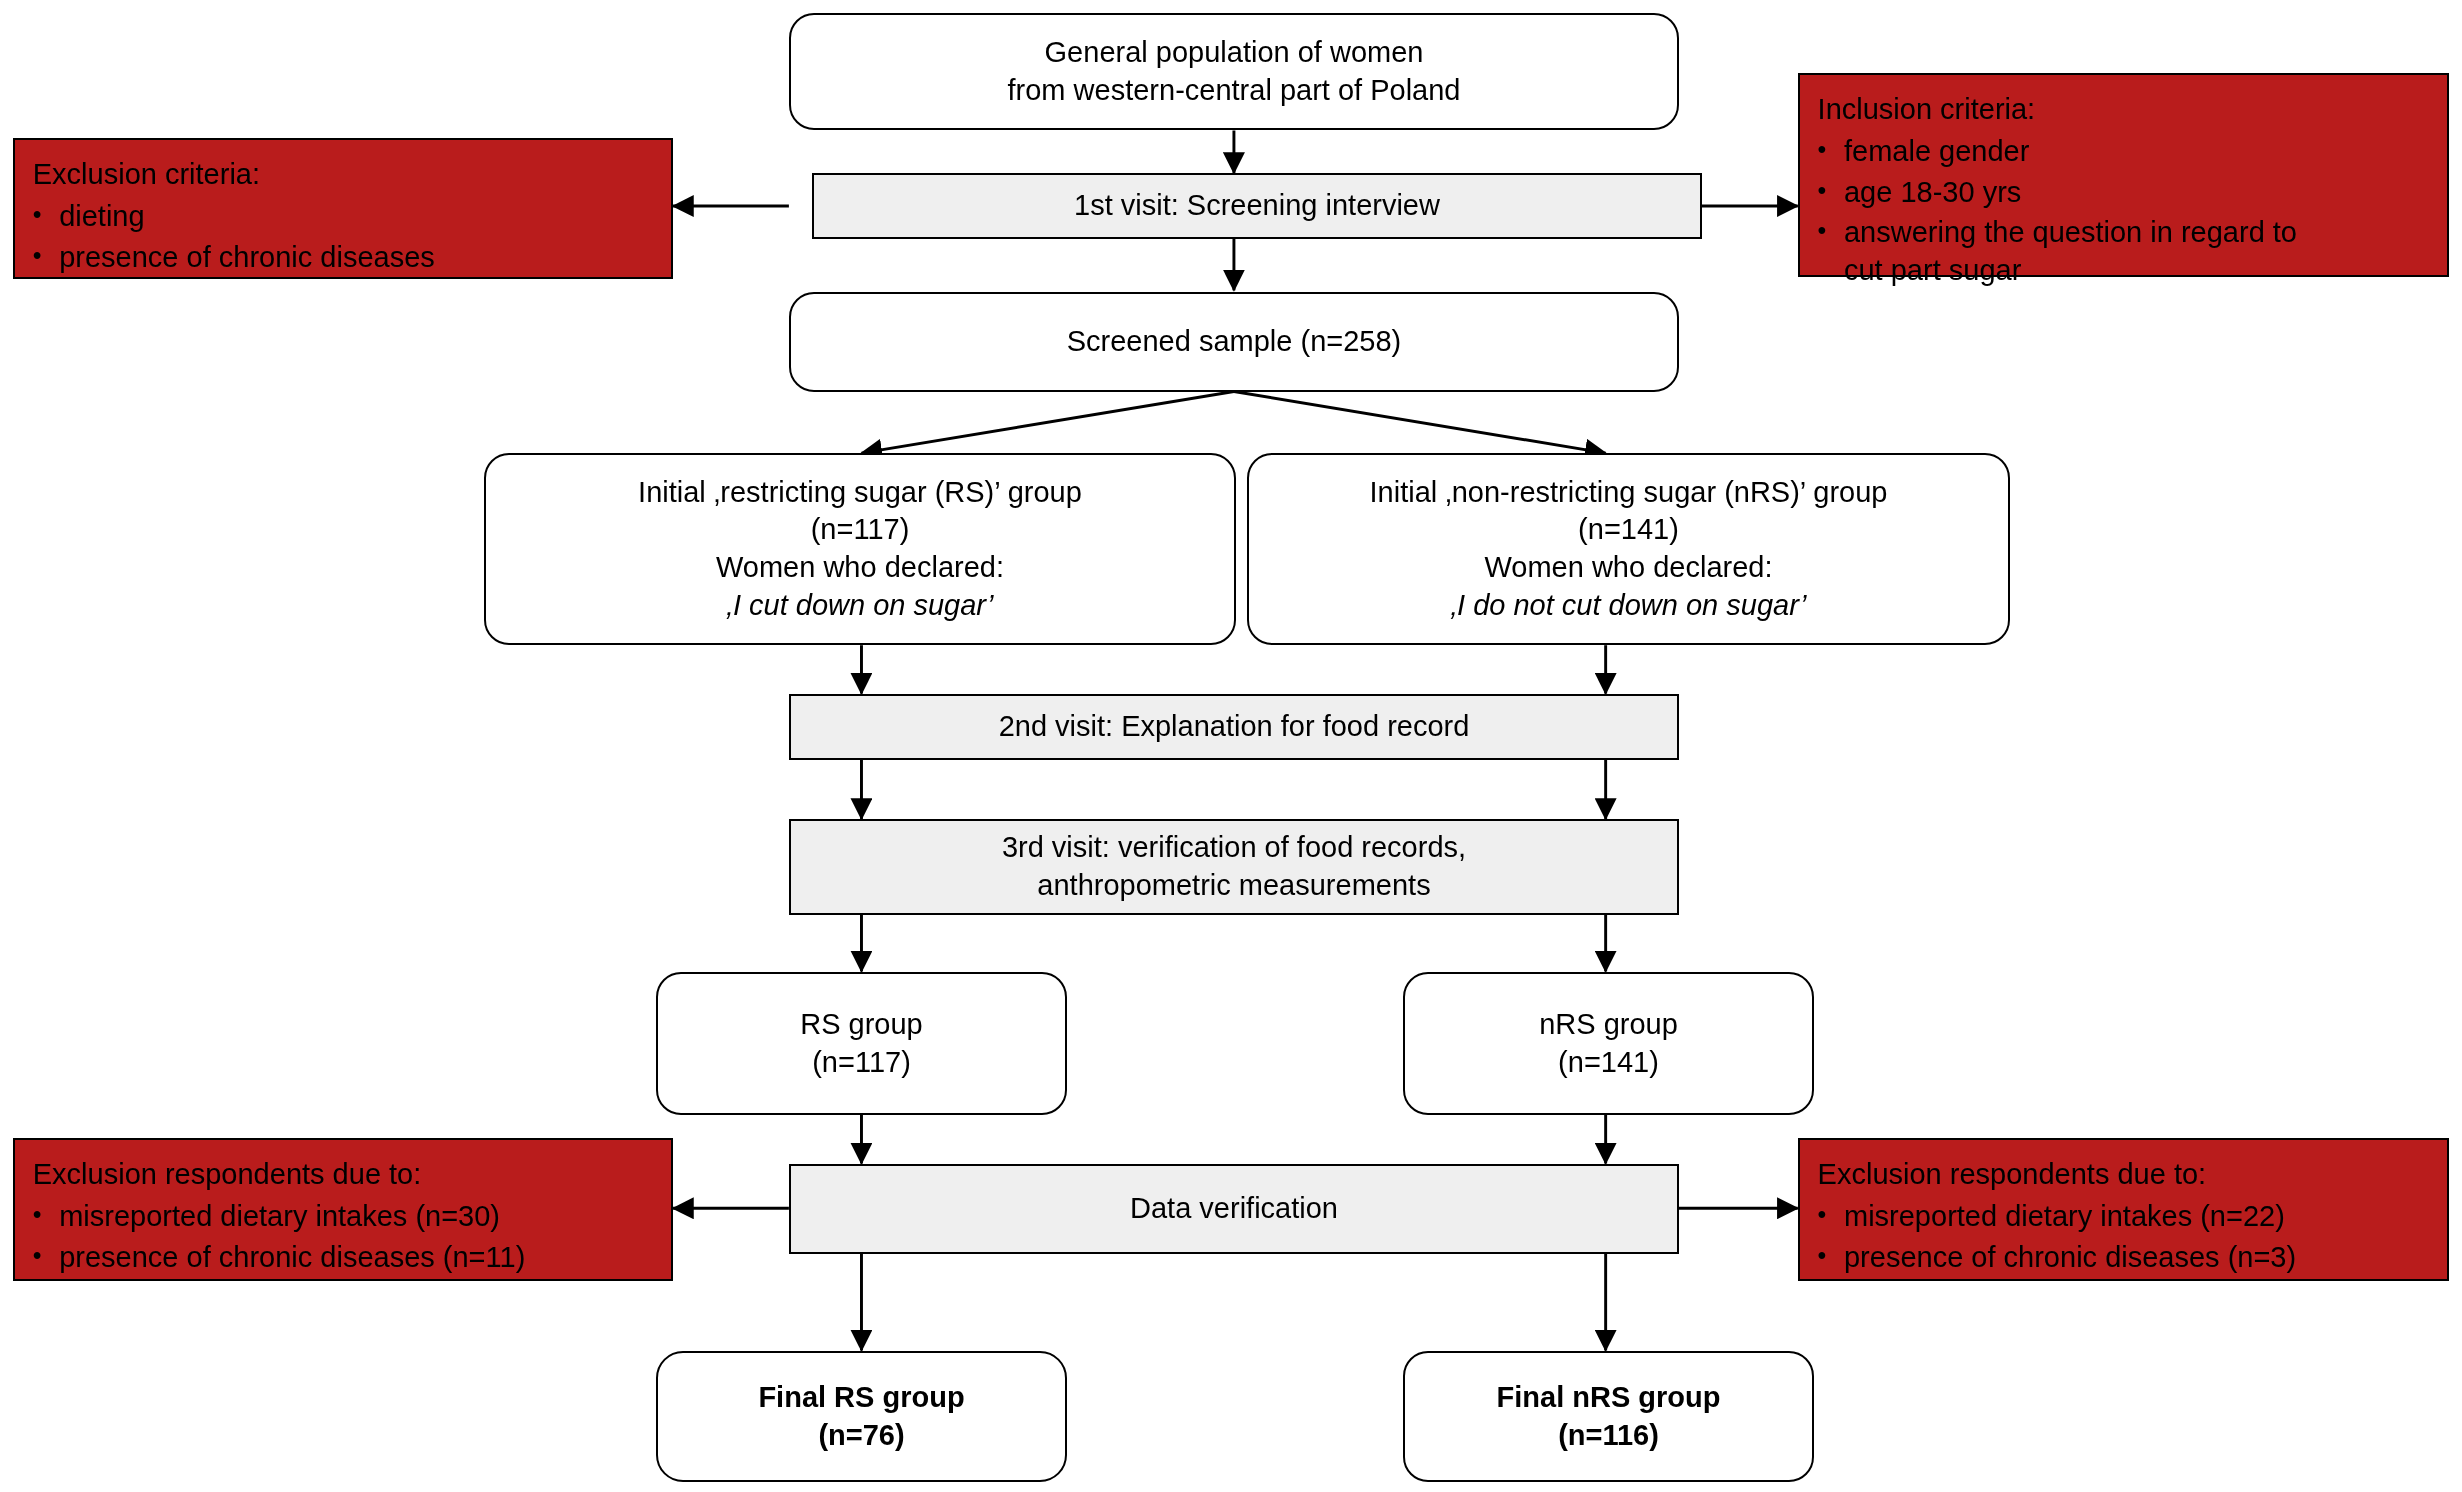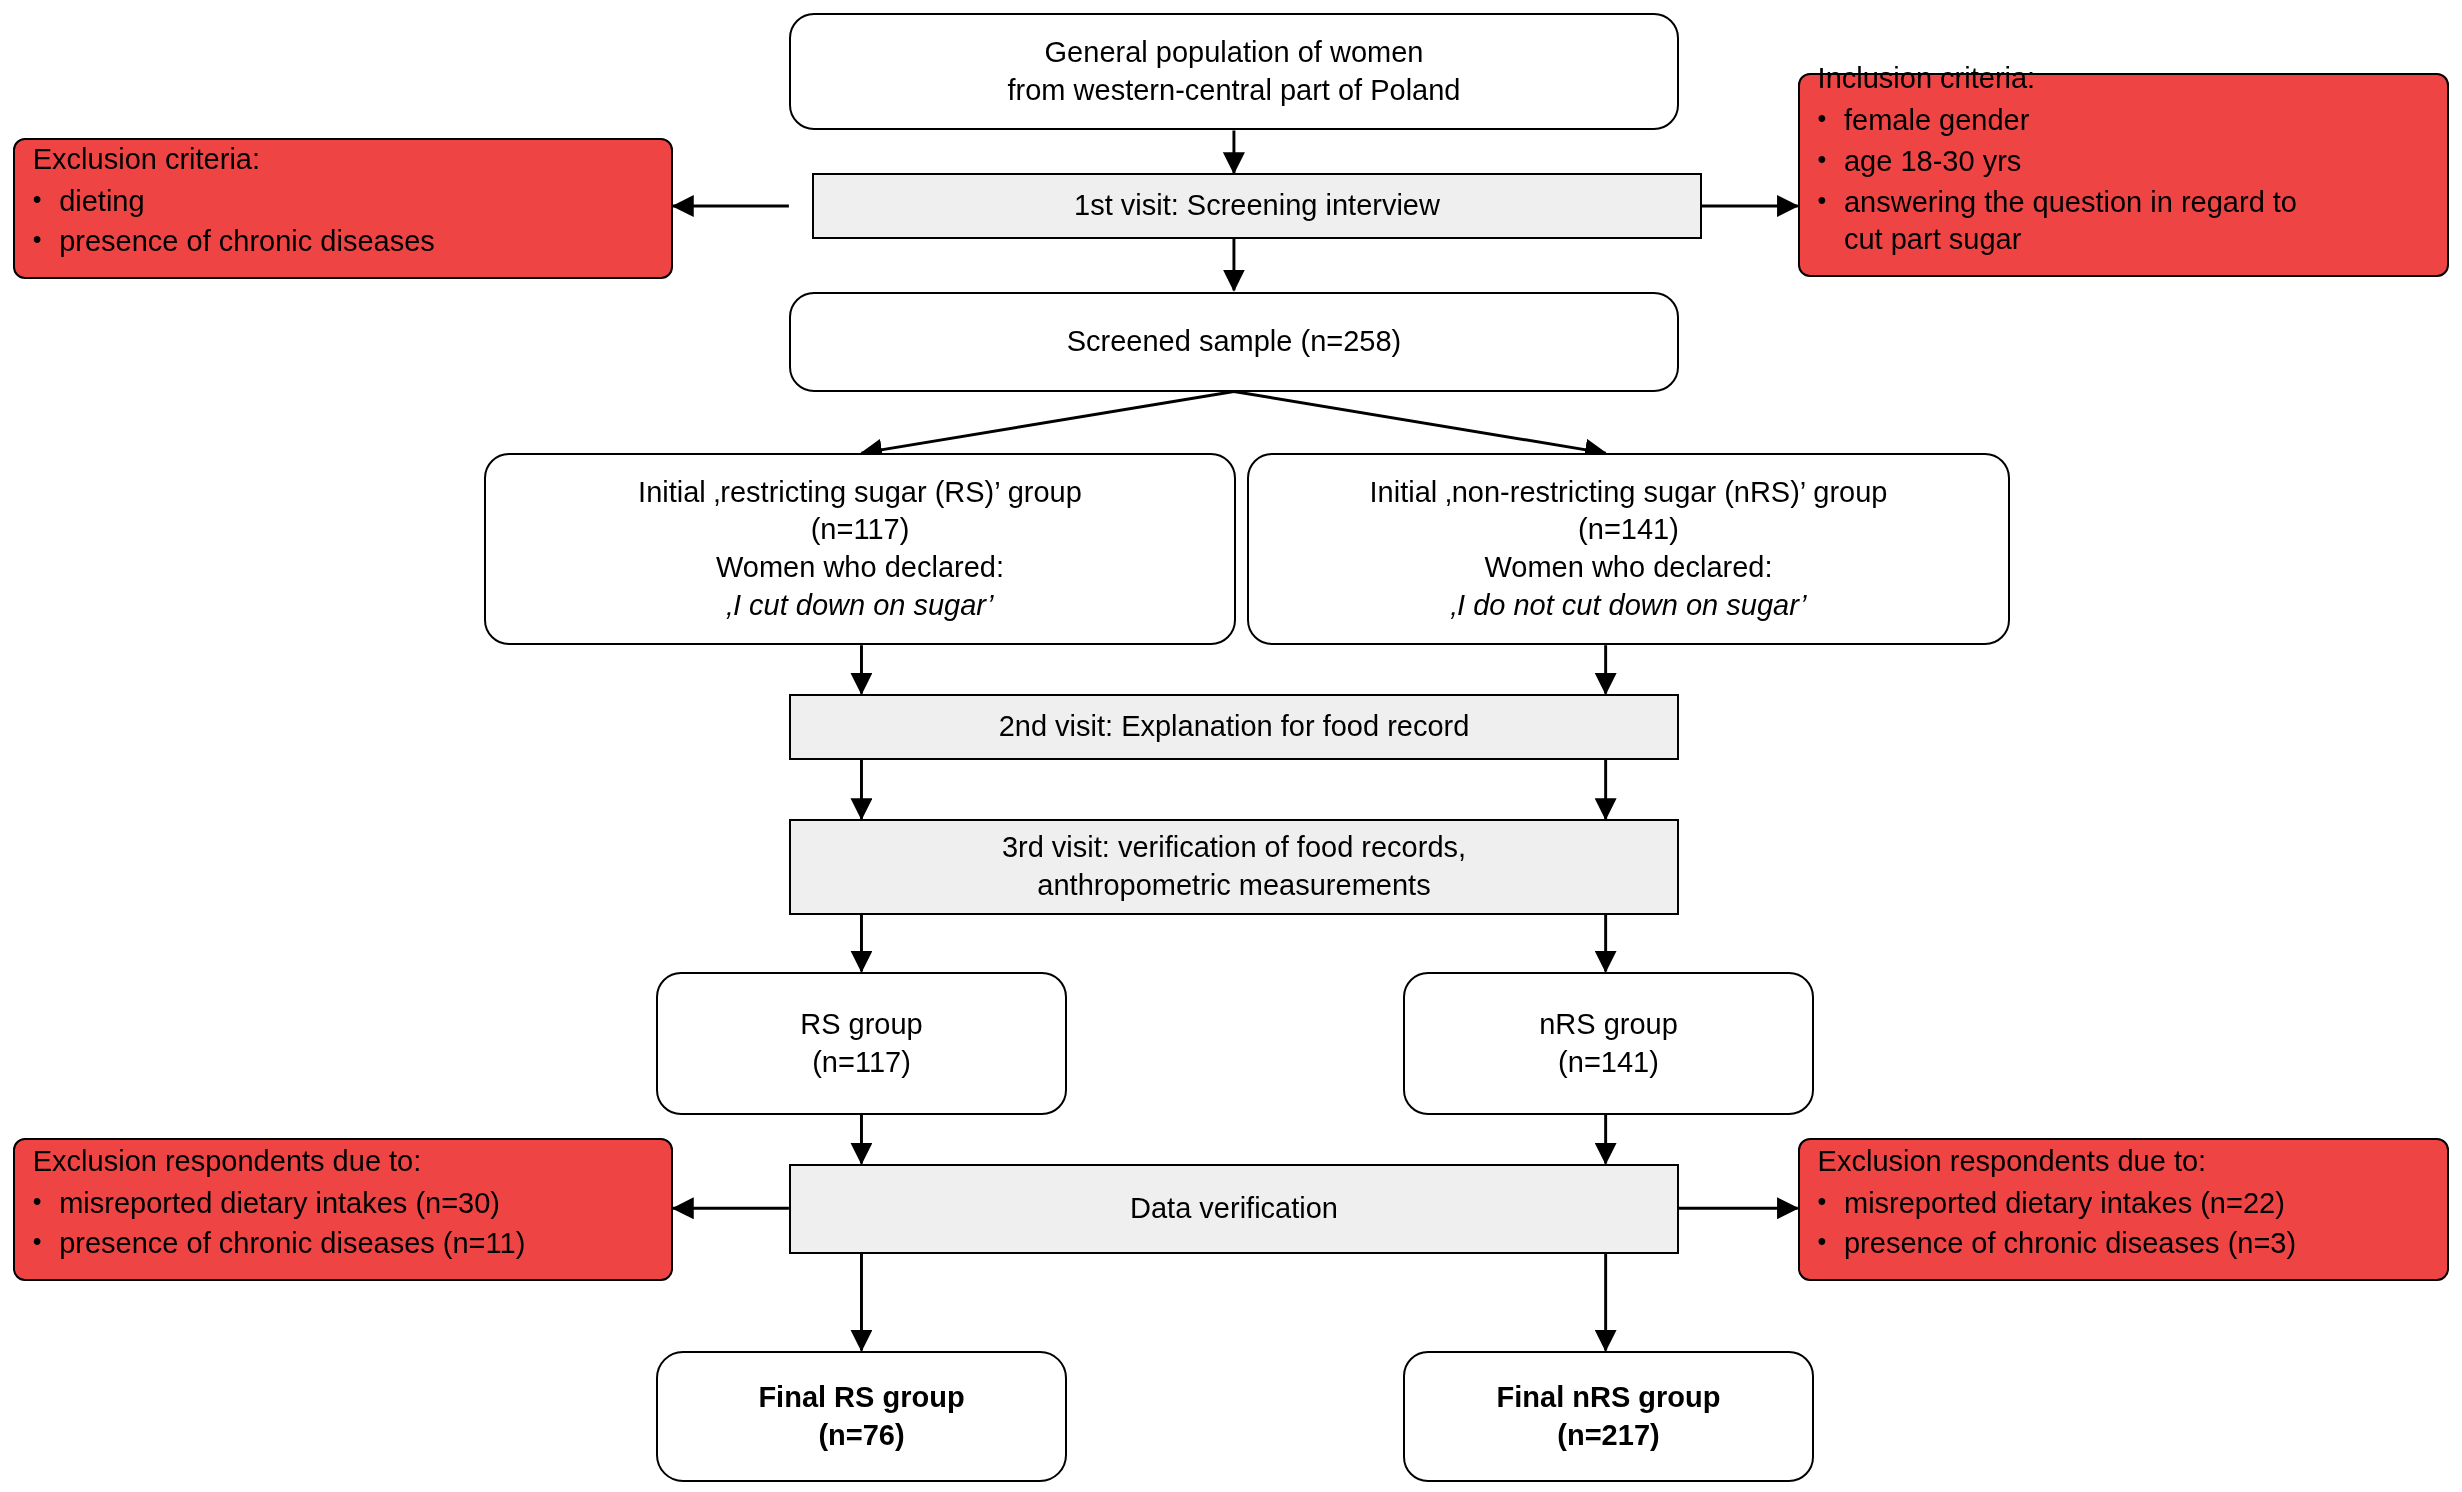--- a/index.html
+++ b/index.html
@@ -32,24 +32,24 @@
   }
   .node.rounded {
     border-radius: 25px;
     background: #ffffff;
   }
   .node.process {
     background: #efefef;
     border-radius: 0;
   }
   .node.sidebox {
-    background: #ef4444;
-    border-radius: 12px;
+    background: #b91c1c;
+    border-radius: 0;
     align-items: flex-start;
-    justify-content: flex-end;
+    justify-content: flex-start;
     text-align: left;
     padding: 16px 14.7px 13.2px 17.6px;
   }
   .node .line { display: block; white-space: nowrap; }
   .node .line.italic { font-style: italic; }
   .node.bold .line { font-weight: bold; }
 
   .bullet-head {
     display: block;
     white-space: nowrap;
@@ -237,17 +237,17 @@
     </div>
   </div>
 
   <div class="node rounded bold" style="left:656px; top:1351px; width:411px; height:131px;border-radius:27px;">
     <span class="line">Final RS group</span>
     <span class="line">(n=76)</span>
   </div>
 
   <div class="node rounded bold" style="left:1403px; top:1351px; width:411px; height:131px;">
     <span class="line">Final nRS group</span>
-    <span class="line">(n=217)</span>
+    <span class="line">(n=116)</span>
   </div>
 
 </div>
 
 
 </body></html>

